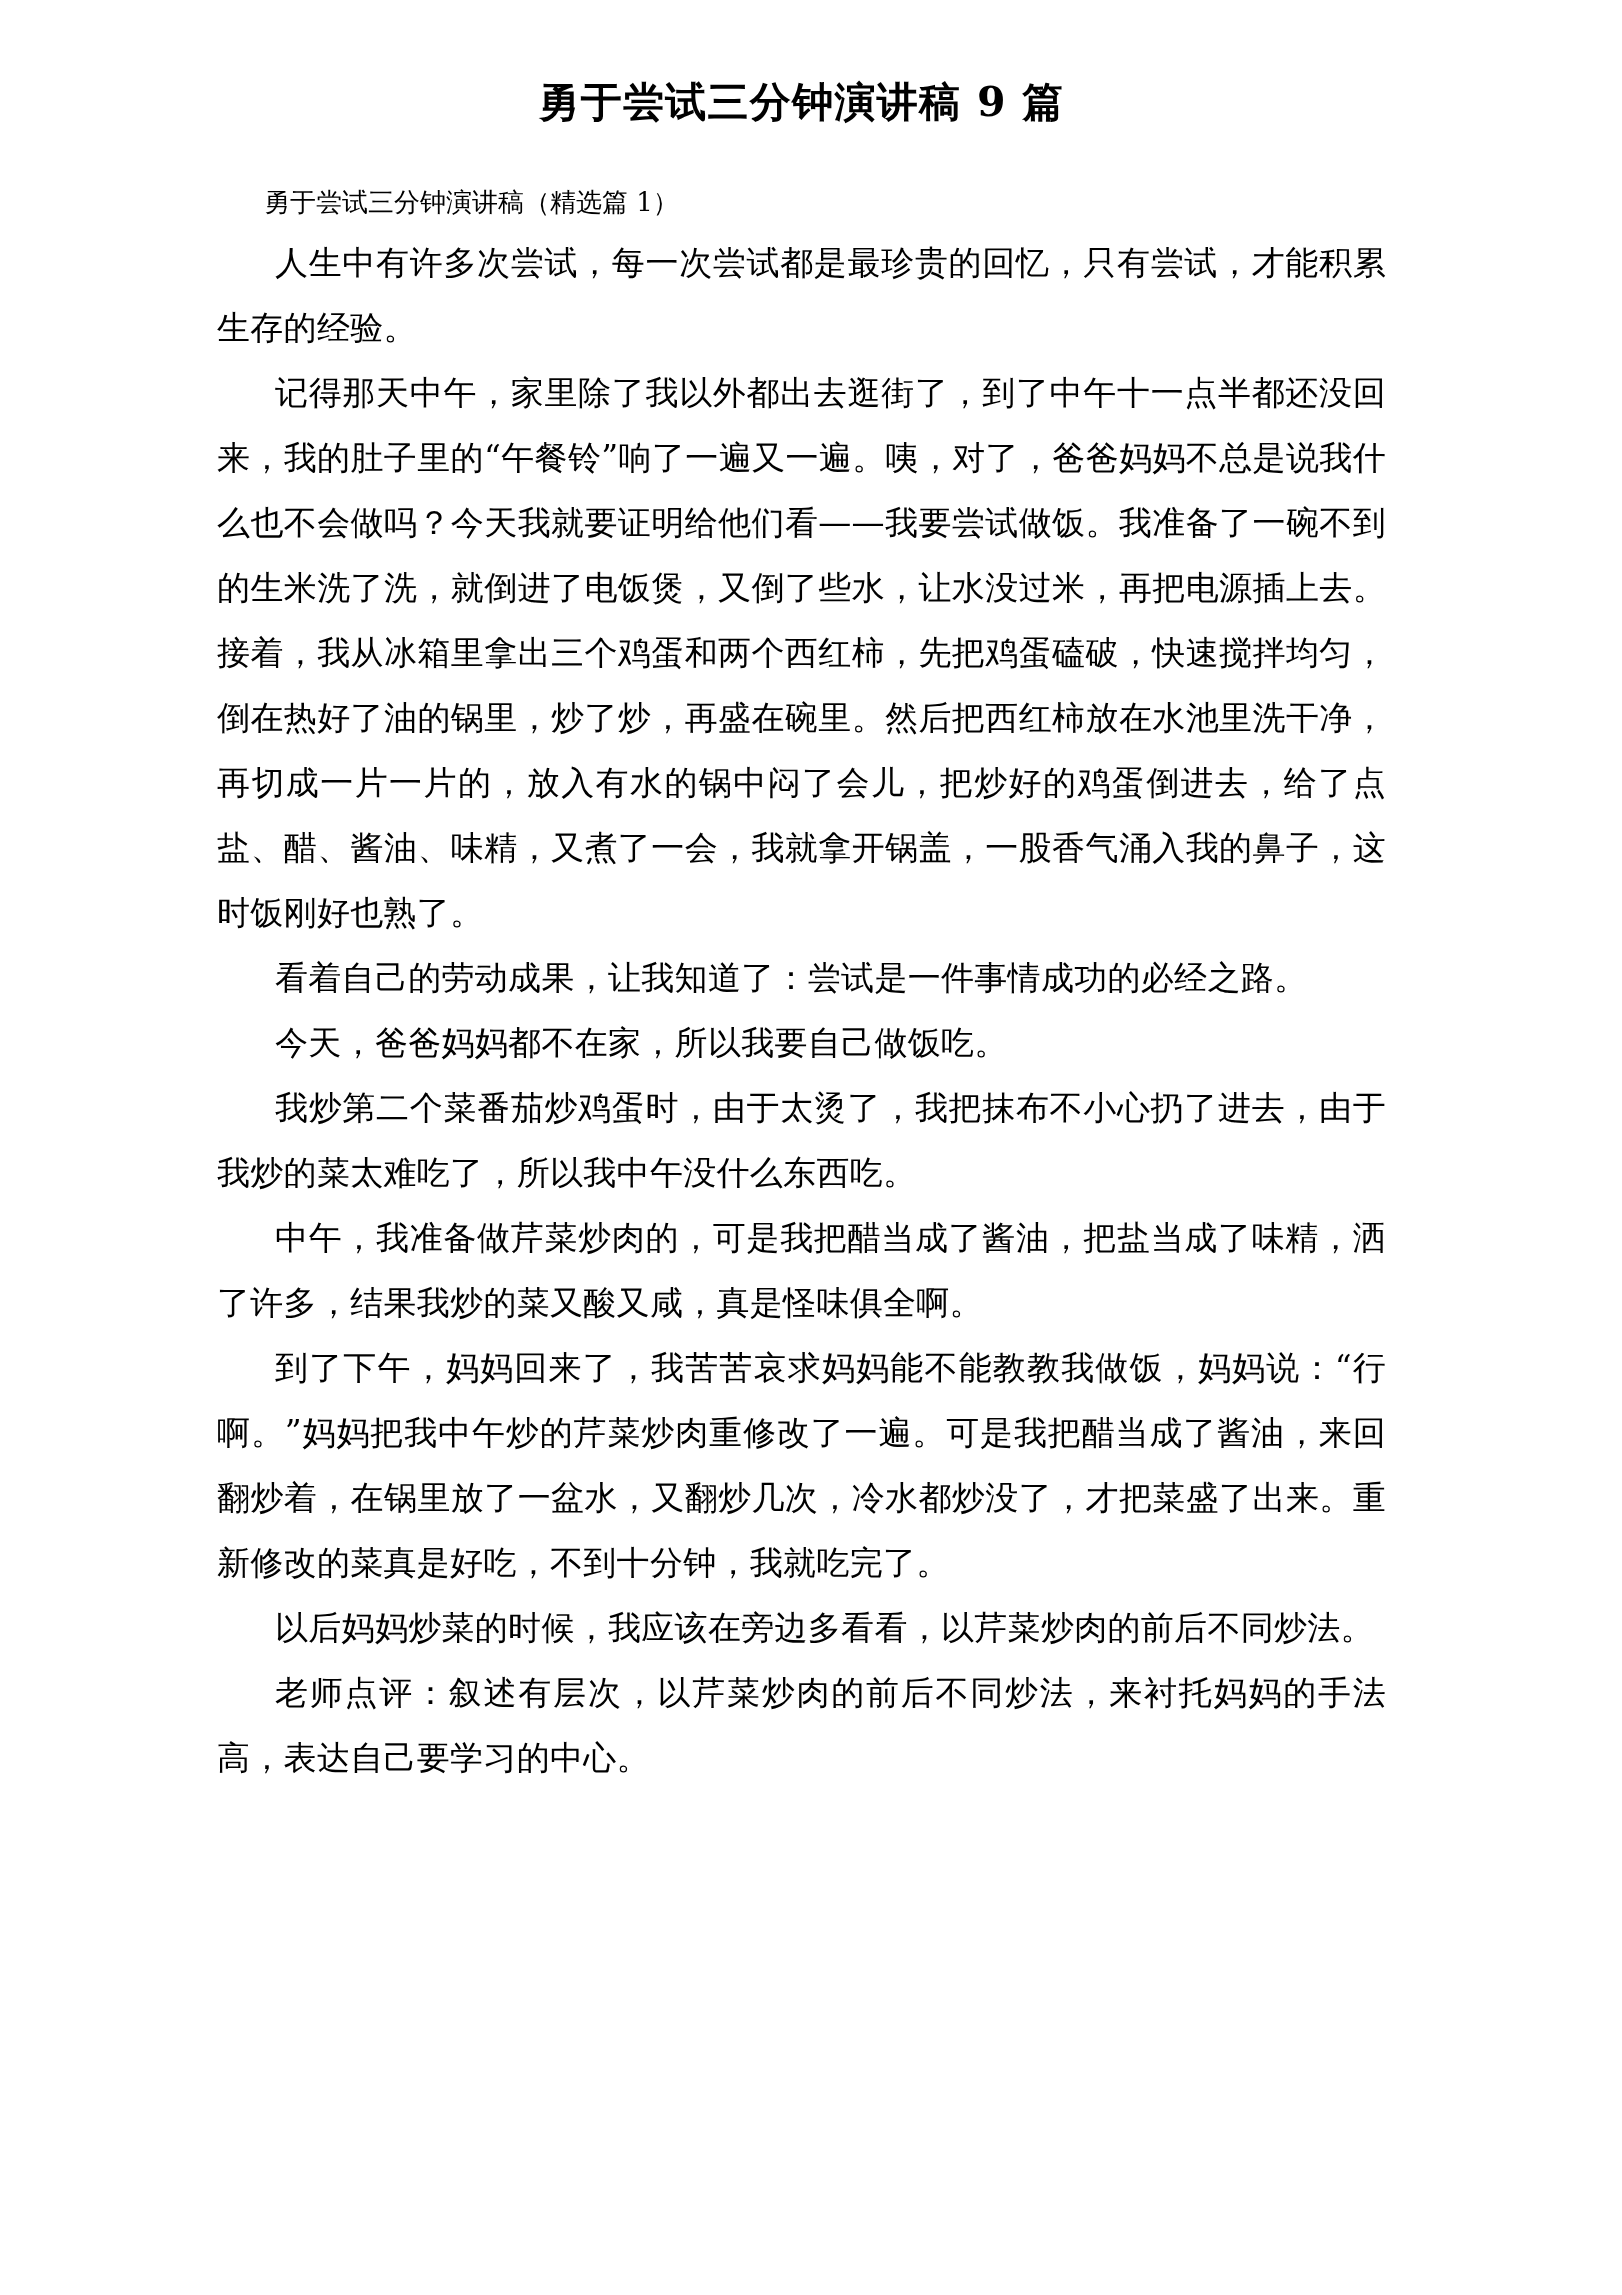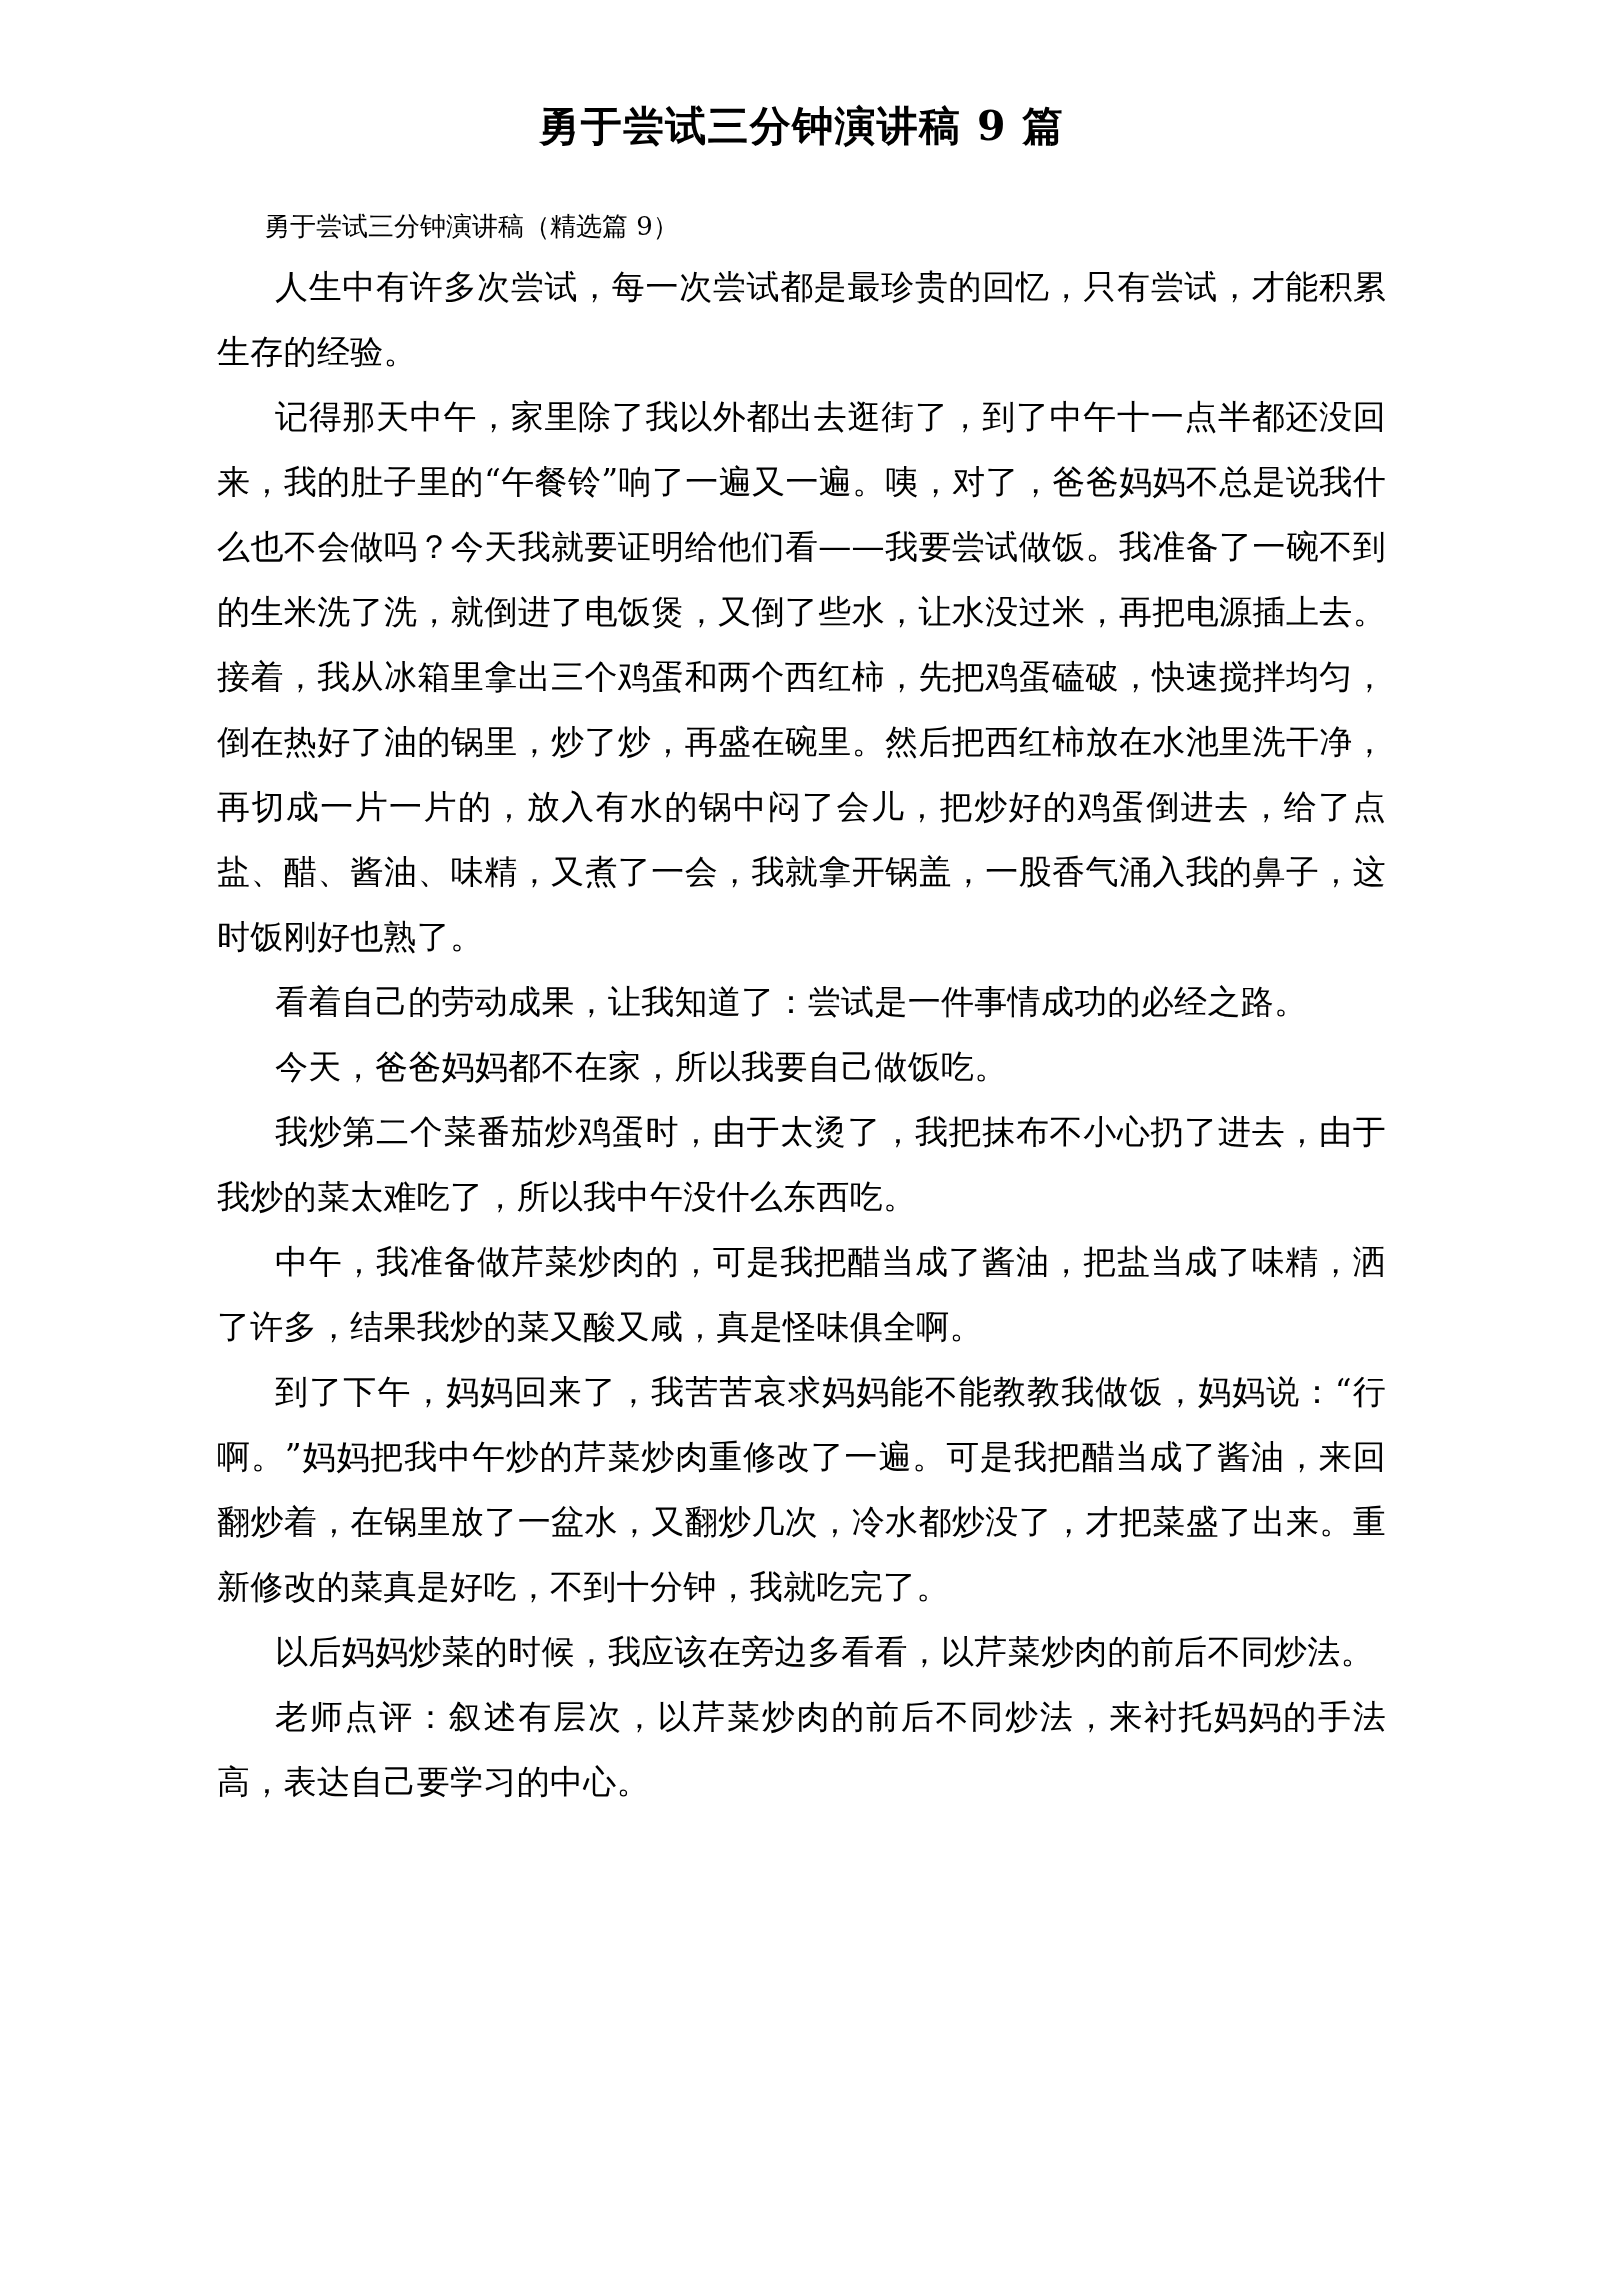--- a/index.html
+++ b/index.html
@@ -32,21 +32,21 @@
     width: 1169px;
   }
 
   .doc-title {
     font-size: 41px;
     font-weight: bold;
     line-height: 1;
     text-align: center;
     letter-spacing: 1.3px;
     margin: 0;
-    padding-top: 106px;
+    padding-top: 82px;
     white-space: nowrap;
   }
 
   .block {
     margin: 0;
   }
 
   
   .section-head {
     font-size: 26px;
@@ -76,21 +76,21 @@
 
 <div class="page">
 
   <div class="content">
 
     <h1 class="doc-title">勇于尝试三分钟演讲稿 9 篇</h1>
 
     <div class="spacer-title"></div>
 
     <div id="body-blocks">
-        <p class="block section-head">勇于尝试三分钟演讲稿（精选篇 9）</p>
+        <p class="block section-head">勇于尝试三分钟演讲稿（精选篇 1）</p>
         <p class="block para">人生中有许多次尝试，每一次尝试都是最珍贵的回忆，只有尝试，才能积累生存的经验。</p>
         <p class="block para">记得那天中午，家里除了我以外都出去逛街了，到了中午十一点半都还没回来，我的肚子里的“午餐铃”响了一遍又一遍。咦，对了，爸爸妈妈不总是说我什么也不会做吗？今天我就要证明给他们看——我要尝试做饭。我准备了一碗不到的生米洗了洗，就倒进了电饭煲，又倒了些水，让水没过米，再把电源插上去。接着，我从冰箱里拿出三个鸡蛋和两个西红柿，先把鸡蛋磕破，快速搅拌均匀，倒在热好了油的锅里，炒了炒，再盛在碗里。然后把西红柿放在水池里洗干净，再切成一片一片的，放入有水的锅中闷了会儿，把炒好的鸡蛋倒进去，给了点盐、醋、酱油、味精，又煮了一会，我就拿开锅盖，一股香气涌入我的鼻子，这时饭刚好也熟了。</p>
         <p class="block para">看着自己的劳动成果，让我知道了：尝试是一件事情成功的必经之路。</p>
         <p class="block para">今天，爸爸妈妈都不在家，所以我要自己做饭吃。</p>
         <p class="block para">我炒第二个菜番茄炒鸡蛋时，由于太烫了，我把抹布不小心扔了进去，由于我炒的菜太难吃了，所以我中午没什么东西吃。</p>
         <p class="block para">中午，我准备做芹菜炒肉的，可是我把醋当成了酱油，把盐当成了味精，洒了许多，结果我炒的菜又酸又咸，真是怪味俱全啊。</p>
         <p class="block para">到了下午，妈妈回来了，我苦苦哀求妈妈能不能教教我做饭，妈妈说：“行啊。”妈妈把我中午炒的芹菜炒肉重修改了一遍。可是我把醋当成了酱油，来回翻炒着，在锅里放了一盆水，又翻炒几次，冷水都炒没了，才把菜盛了出来。重新修改的菜真是好吃，不到十分钟，我就吃完了。</p>
         <p class="block para">以后妈妈炒菜的时候，我应该在旁边多看看，以芹菜炒肉的前后不同炒法。</p>
         <p class="block para">老师点评：叙述有层次，以芹菜炒肉的前后不同炒法，来衬托妈妈的手法高，表达自己要学习的中心。</p>
       </div>

